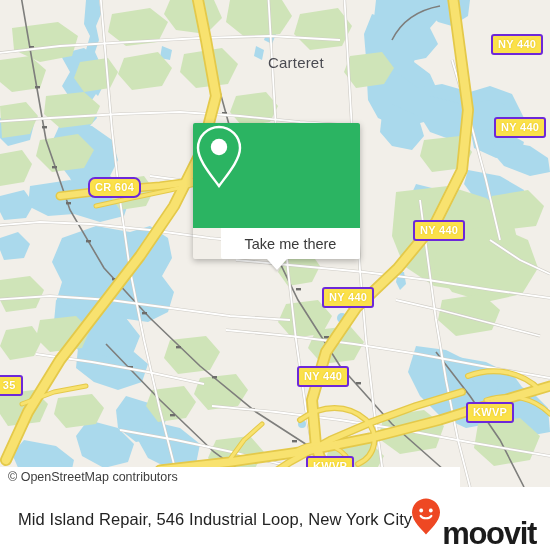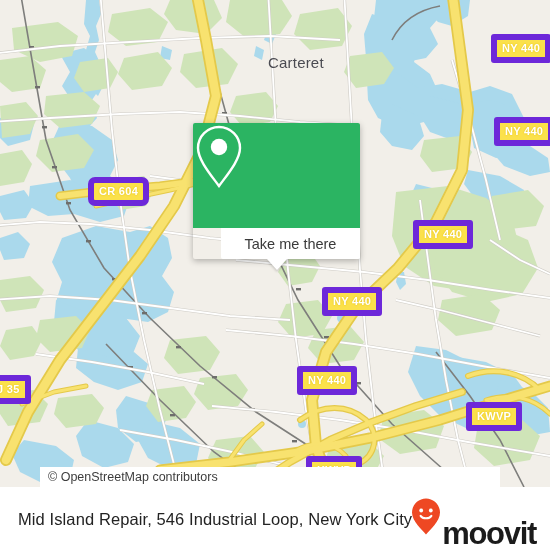--- a/index.html
+++ b/index.html
@@ -13,21 +13,21 @@
   .frame{position:relative;width:550px;height:550px;overflow:hidden;background:#fff;}
 
   
   .map{position:absolute;left:0;top:0;width:550px;height:487px;overflow:hidden;background:#f2efe9;}
   .map svg{position:absolute;left:0;top:0;display:block;}
 
   
   .shield{
     position:absolute;
     background:#fbe14b;
-    border:6px solid #6d28d9;
+    border:2px solid #6d28d9;
     border-radius:3px;
     color:#ffffff;
     font-size:11px;
     font-weight:bold;
     letter-spacing:.3px;
     line-height:14px;
     padding:1px 5px 2px;
     white-space:nowrap;
     text-shadow:0 0 2px #e2bf12;
     font-family:"Liberation Sans","DejaVu Sans",sans-serif;
@@ -75,21 +75,20 @@
     filter:drop-shadow(0 2px 1px rgba(0,0,0,.16));
   }
 
   
   .attrib{
     position:absolute;left:0;top:467px;
     width:460px;height:20px;
     background:#ffffff;
     display:flex;align-items:center;
     z-index:50;
-    margin-left:40px;
   }
   .attrib span{
     color:#3d3d3d;font-size:12.5px;padding-left:8px;
     font-family:"Liberation Sans","DejaVu Sans",sans-serif;
   }
 
   
   .footer{
     position:absolute;left:0;top:487px;width:550px;height:63px;
     background:#ffffff;

